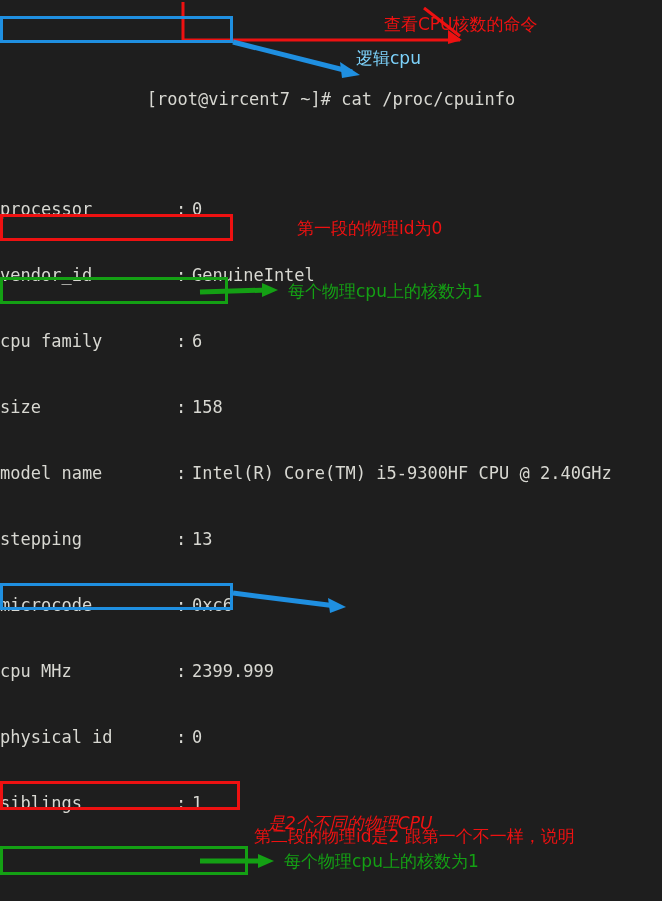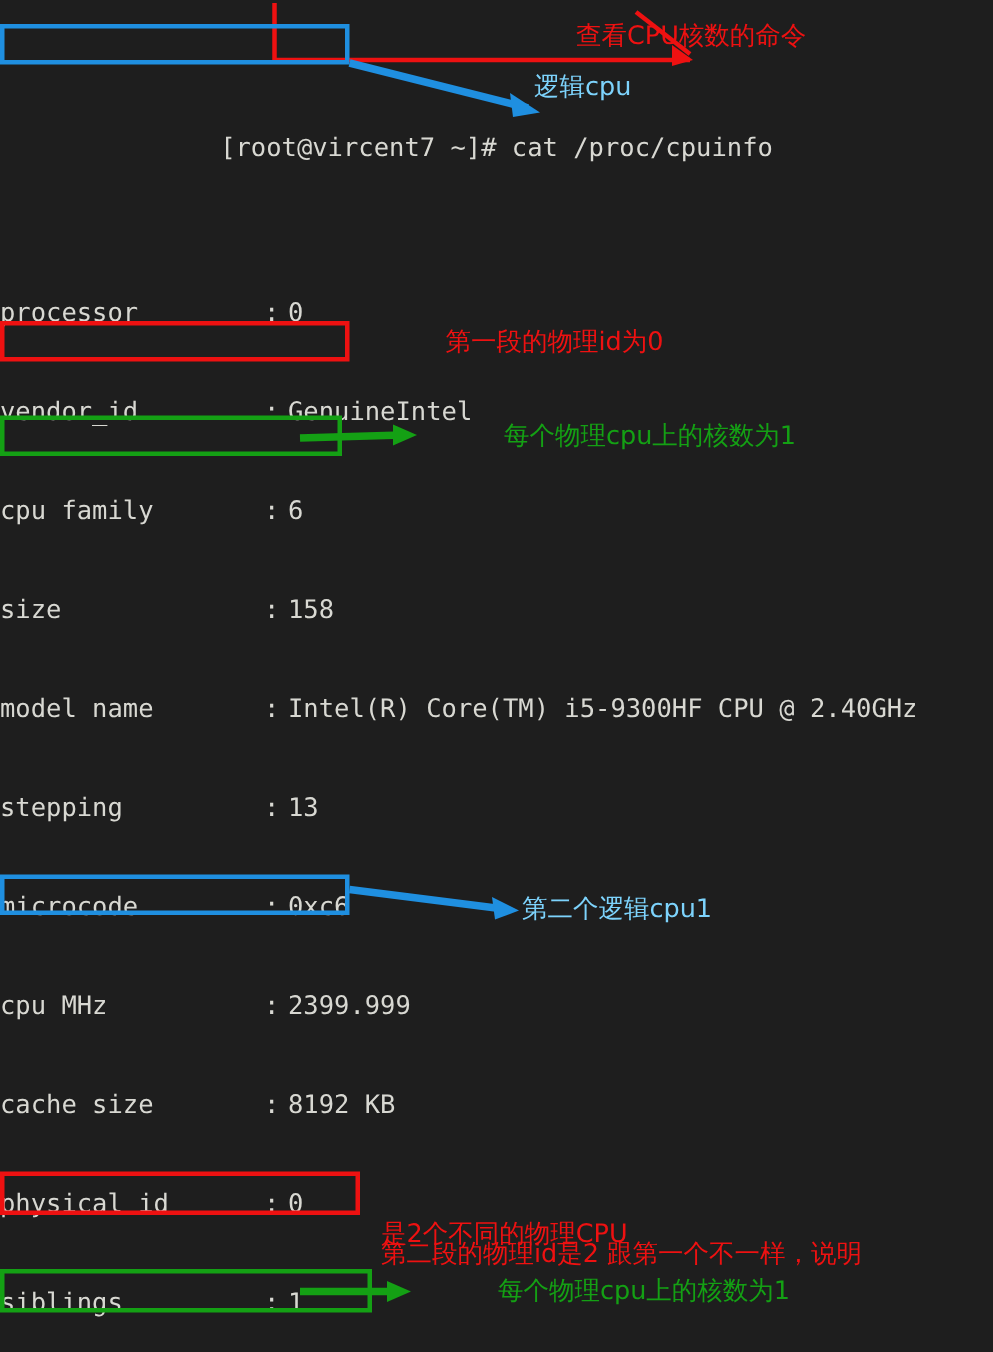--- a/index.html
+++ b/index.html
@@ -37,42 +37,41 @@
 
   .anno{
     position:absolute;
     font-family:"DejaVu Sans","Liberation Sans",sans-serif;
     font-size:17px;
     line-height:24px;
     white-space:nowrap;
   }
   .anno.red{color:#ee1111;}
   .anno.blue{color:#7dd3fc;}
-  .anno.green{color:#14a014;margin-left:48px;}
+  .anno.green{color:#14a014;}
 </style>
 </head>
 <body>
 
 <div id="screen">
 
   <div class="term">
 
     
     <div class="line prompt">[root@vircent7 ~]# cat /proc/cpuinfo</div>
 
     
     <div class="line"><span class="k">processor</span><span class="sep">:</span><span class="v">0</span></div>
     <div class="line"><span class="k">vendor_id</span><span class="sep">:</span><span class="v">GenuineIntel</span></div>
     <div class="line"><span class="k">cpu family</span><span class="sep">:</span><span class="v">6</span></div>
     <div class="line"><span class="k">size</span><span class="sep">:</span><span class="v">158</span></div>
     <div class="line"><span class="k">model name</span><span class="sep">:</span><span class="v">Intel(R) Core(TM) i5-9300HF CPU @ 2.40GHz</span></div>
     <div class="line"><span class="k">stepping</span><span class="sep">:</span><span class="v">13</span></div>
     <div class="line"><span class="k">microcode</span><span class="sep">:</span><span class="v">0xc6</span></div>
     <div class="line"><span class="k">cpu MHz</span><span class="sep">:</span><span class="v">2399.999</span></div>
-    <div class="line"><span class="k">cache size</span><span class="sep">:</span><span class="v">8192 KB</span></div>
     <div class="line"><span class="k">physical id</span><span class="sep">:</span><span class="v">0</span></div>
     <div class="line"><span class="k">siblings</span><span class="sep">:</span><span class="v">1</span></div>
     
     
     
     
     
     
     
     
@@ -137,20 +136,19 @@
     <div class="box green" style="left:0px;top:277px;width:228px;height:27px;"></div>
 
     <div class="box blue" style="left:0px;top:583px;width:233px;height:27px;"></div>
     <div class="box red" style="left:0px;top:781px;width:240px;height:29px;"></div>
     <div class="box green" style="left:0px;top:846px;width:248px;height:29px;"></div>
 
     <div class="anno red" style="left:384px;top:12px;">查看CPU核数的命令</div>
     <div class="anno blue" style="left:356px;top:46px;">逻辑cpu</div>
     <div class="anno red" style="left:277px;top:216px;margin-left:20px;">第一段的物理id为0</div>
     <div class="anno green" style="left:288px;top:279px;">每个物理cpu上的核数为1</div>
-    <div class="anno blue" style="left:348px;top:594px;">第二个逻辑cpu1</div>
     <div class="anno red" style="left:254px;top:782px;margin-top:42px;">第二段的物理id是2 跟第一个不一样，说明</div>
-    <div class="anno red" style="left:254px;top:811px;">是2个不同的物理CPU</div>
+    <div class="anno red" style="left:268px;top:811px;font-style:italic;">是2个不同的物理CPU</div>
     <div class="anno green" style="left:284px;top:849px;">每个物理cpu上的核数为1</div>
 
   </div>
 
 </div>
 
 </body></html>

